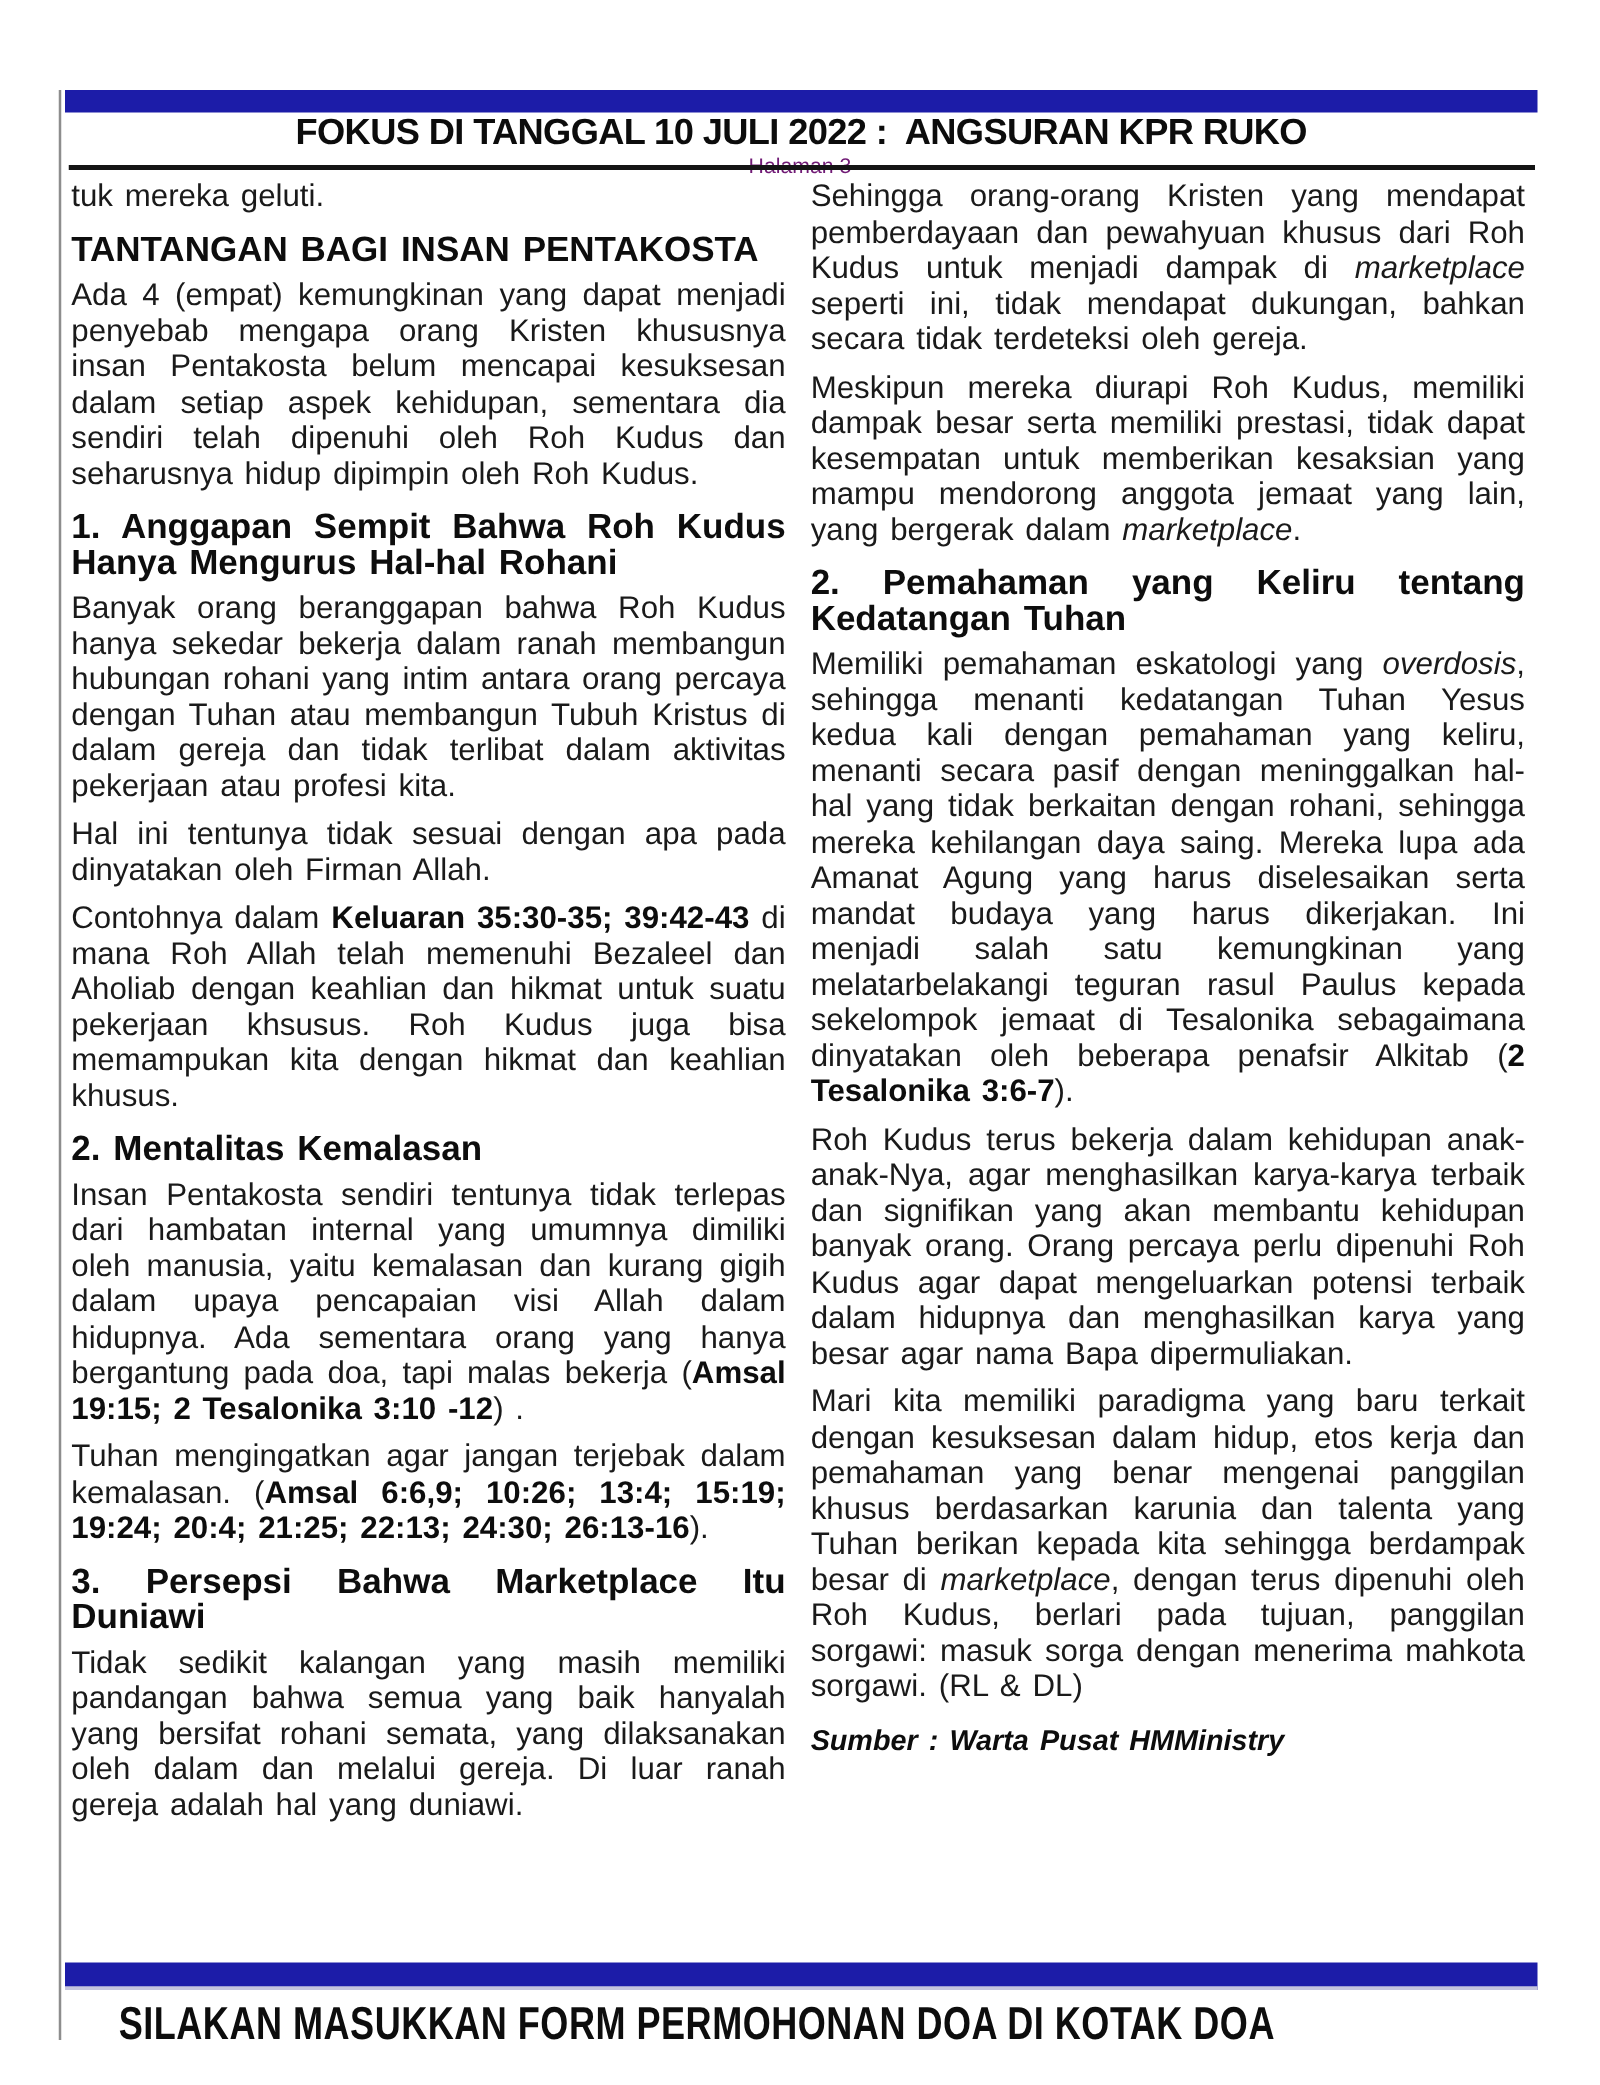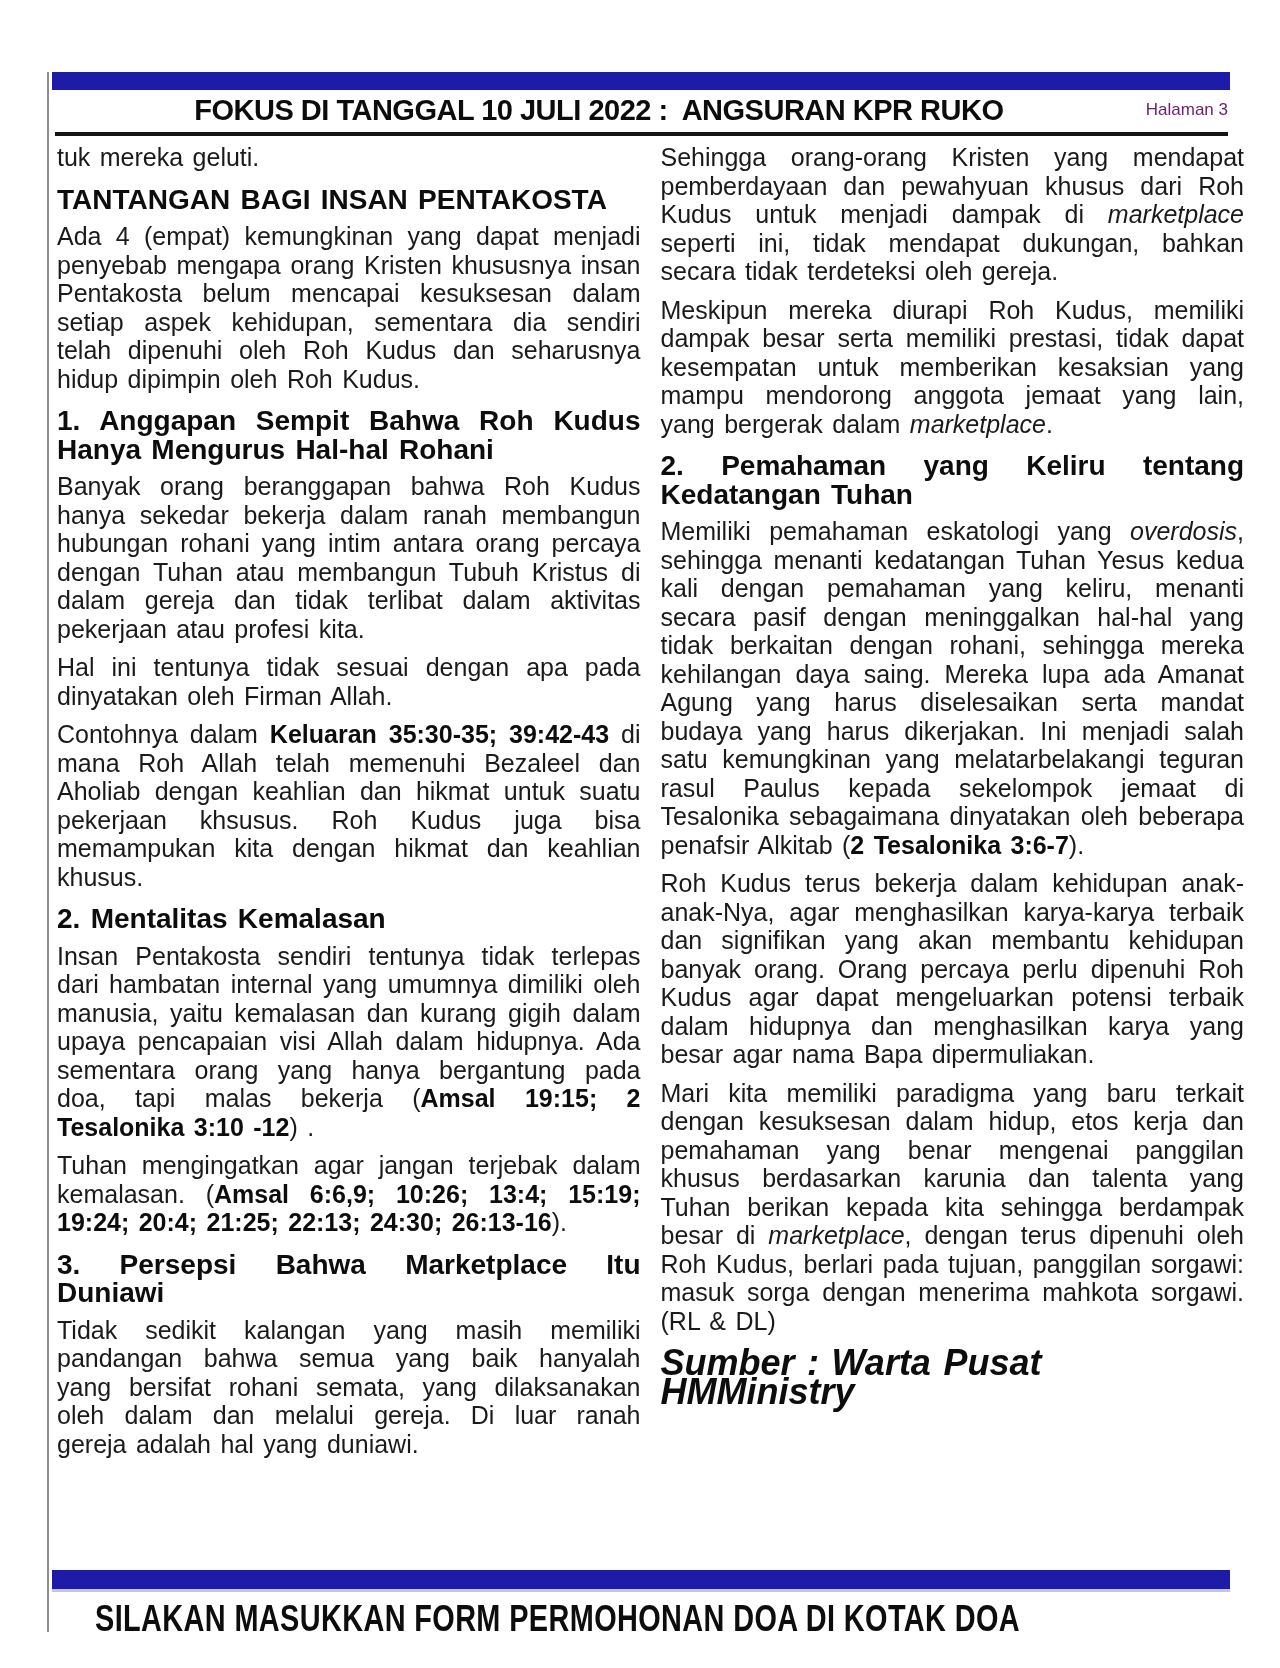--- a/index.html
+++ b/index.html
@@ -14,52 +14,52 @@
   .top-bar{
     position:absolute;left:52px;right:50px;top:72px;height:18px;
     background:#1c1ca8;
   }
   .left-edge{
     position:absolute;left:47px;top:72px;width:2px;height:1560px;
     background:#8d8d8d;
   }
   .header-row{
     position:absolute;left:52px;right:50px;top:90px;height:40px;
-    display:flex;align-items:center;
+    display:flex;align-items:center;flex-direction:column;
   }
   .header-title{
     flex:1;text-align:center;
     font-weight:bold;font-size:29px;letter-spacing:-0.5px;
     white-space:pre;color:#0c0c0c;
   }
   .page-label{
     font-size:17px;color:#701a75;padding-right:2px;white-space:nowrap;
   }
   .header-rule{
     position:absolute;left:55px;right:52px;top:132px;height:4px;
     background:#141414;
   }
   .columns{
-    position:absolute;left:57px;right:36px;top:143px;
+    position:absolute;left:57px;right:60px;top:143px;
     display:flex;gap:20px;
   }
   .column{flex:1;min-width:0;}
   .block{
     margin:0 0 10px 0;
     font-size:25px;line-height:28.5px;
     text-align:justify;
     word-spacing:2.5px;
   }
   h3.block{
     font-size:28px;font-weight:bold;
     margin:14px 0 8px 0;color:#0d0d0d;
   }
   .block.source{
     font-weight:bold;font-style:italic;
-    font-size:36px;text-align:left;margin-top:14px;color:#0d0d0d;
+    font-size:23px;text-align:left;margin-top:14px;color:#0d0d0d;
   }
   .run{}
   .run-b{font-weight:bold;color:#0d0d0d;}
   .run-i{font-style:italic;}
   .footer-bar{
     position:absolute;left:52px;right:50px;top:1570px;height:19px;
     background:#1c1ca8;
     border-bottom:3px solid #c4c4de;
   }
   .footer-text{

